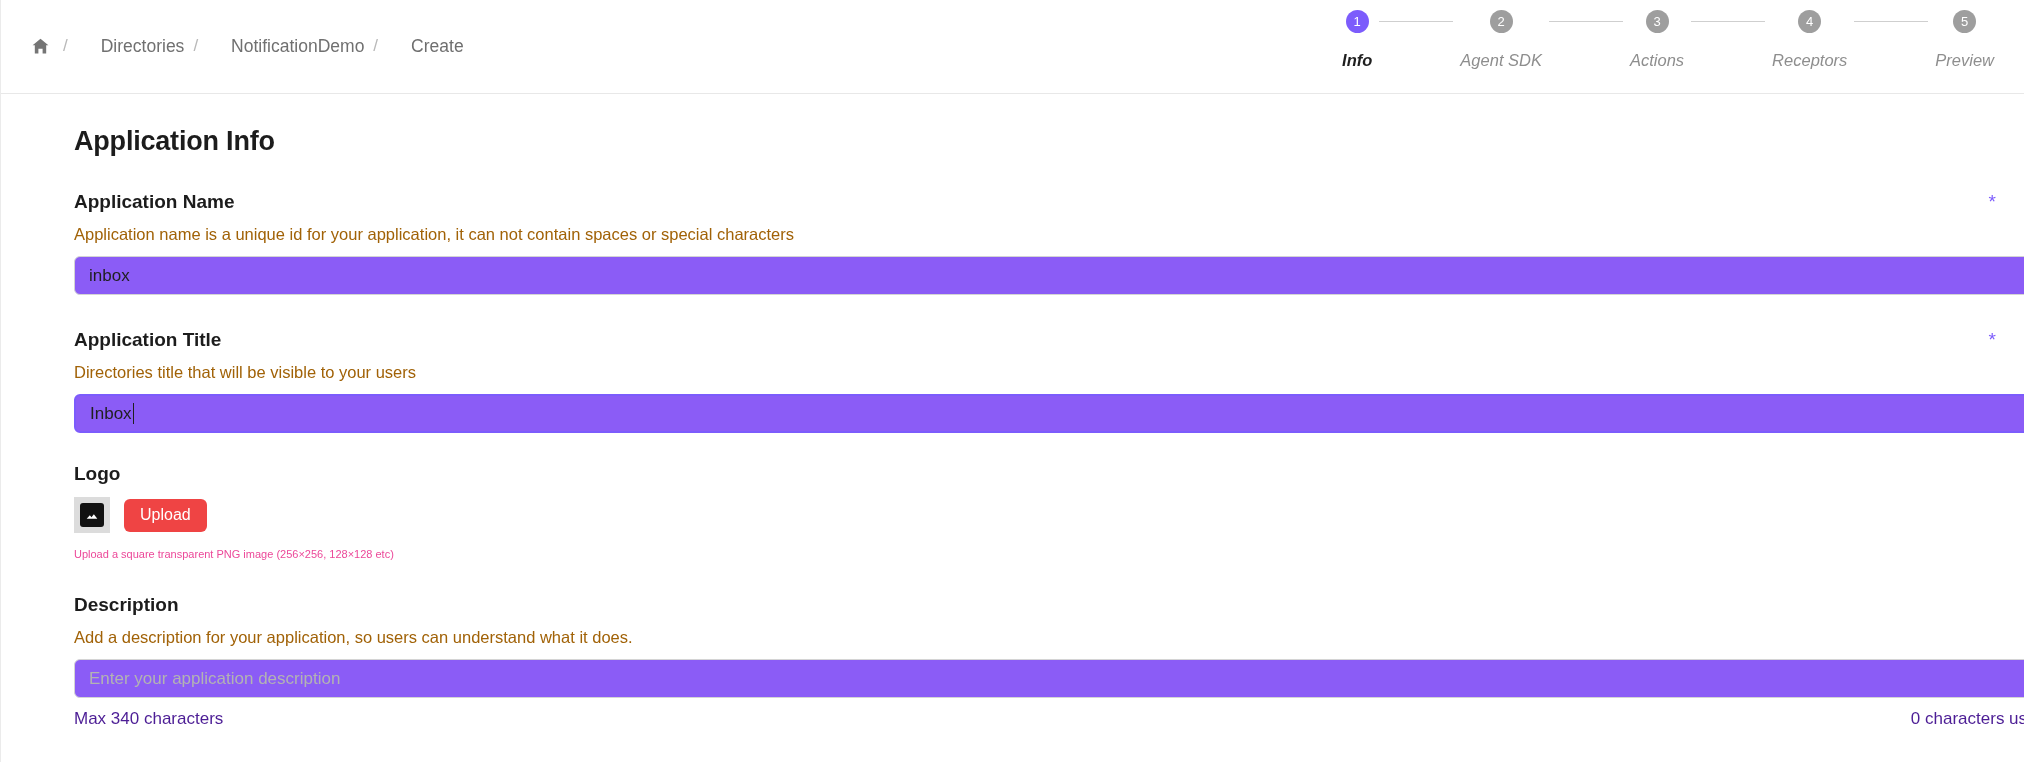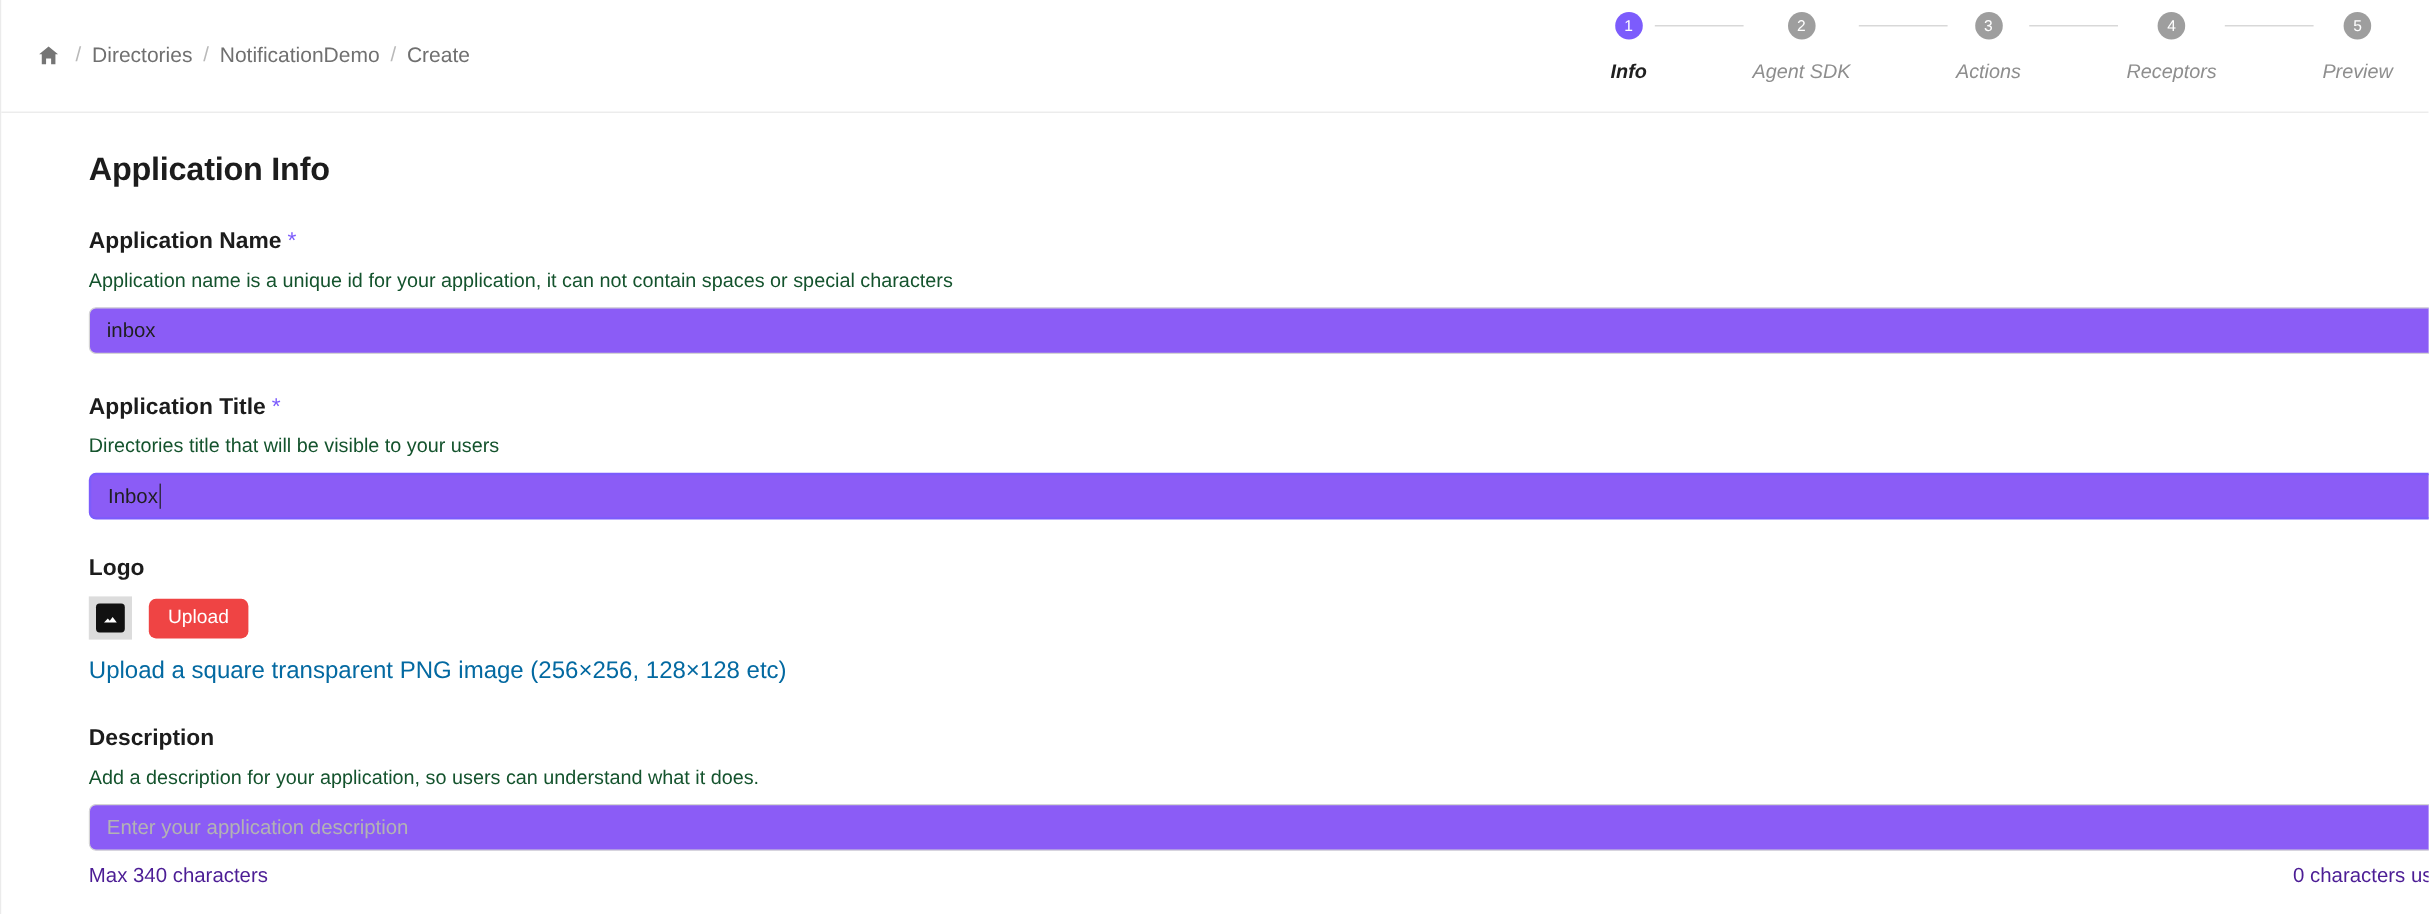--- a/index.html
+++ b/index.html
@@ -44,21 +44,21 @@
   }
   .breadcrumb .home-ic {
     display: inline-flex;
     align-items: center;
     justify-content: center;
     width: 22px;
     height: 22px;
     margin-right: 3px;
   }
   .breadcrumb .sep { color: #b9b9b9; font-size: 17px; }
-  .breadcrumb .crumb { color: #707070; }
+  .breadcrumb .crumb { color: #707070; margin-left: 24px; }
   .breadcrumb .crumb:last-of-type { color: #6f6f6f; }
 
   
   .stepper {
     display: flex;
     align-items: flex-start;
     padding-right: 30px;
     padding-top: 10px;
   }
   .step {
@@ -115,26 +115,27 @@
   .field { margin-top: 34px; }
   .field.tight { margin-top: 30px; }
 
   .field-label {
     font-size: 19px;
     font-weight: bold;
     color: #1c1c1c;
     display: flex;
     align-items: center;
     gap: 5px;
+    justify-content: space-between;
   }
   .req { color: #7c5cfc; font-size: 19px; font-weight: normal; }
 
   .field-hint {
     font-size: 16.5px;
-    color: #14532d;
+    color: #a16207;
     margin-top: 12px;
     font-weight: normal;
   }
 
   .text-input {
     display: block;
     width: 1972px;
     height: 39px;
     border: 1px solid #d4d4d4;
     border-radius: 6px;
@@ -193,22 +194,22 @@
     border: none;
     border-radius: 6px;
     height: 33px;
     padding: 0 16px;
     font-family: "Liberation Sans", sans-serif;
     font-size: 16px;
     cursor: pointer;
     line-height: 1;
   }
   .logo-note {
-    font-size: 20px;
-    color: #0369a1;
+    font-size: 11px;
+    color: #ec4899;
     margin-top: 15px;
   }
 
   
   .counter-row {
     display: flex;
     justify-content: space-between;
     align-items: flex-start;
     margin-top: 11px;
     font-size: 17px;

